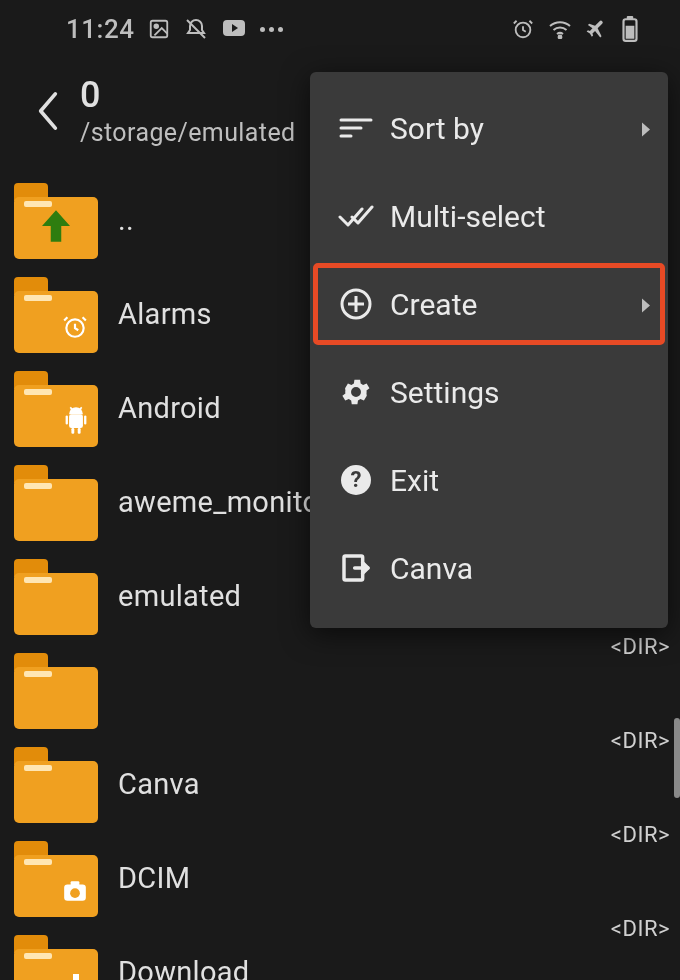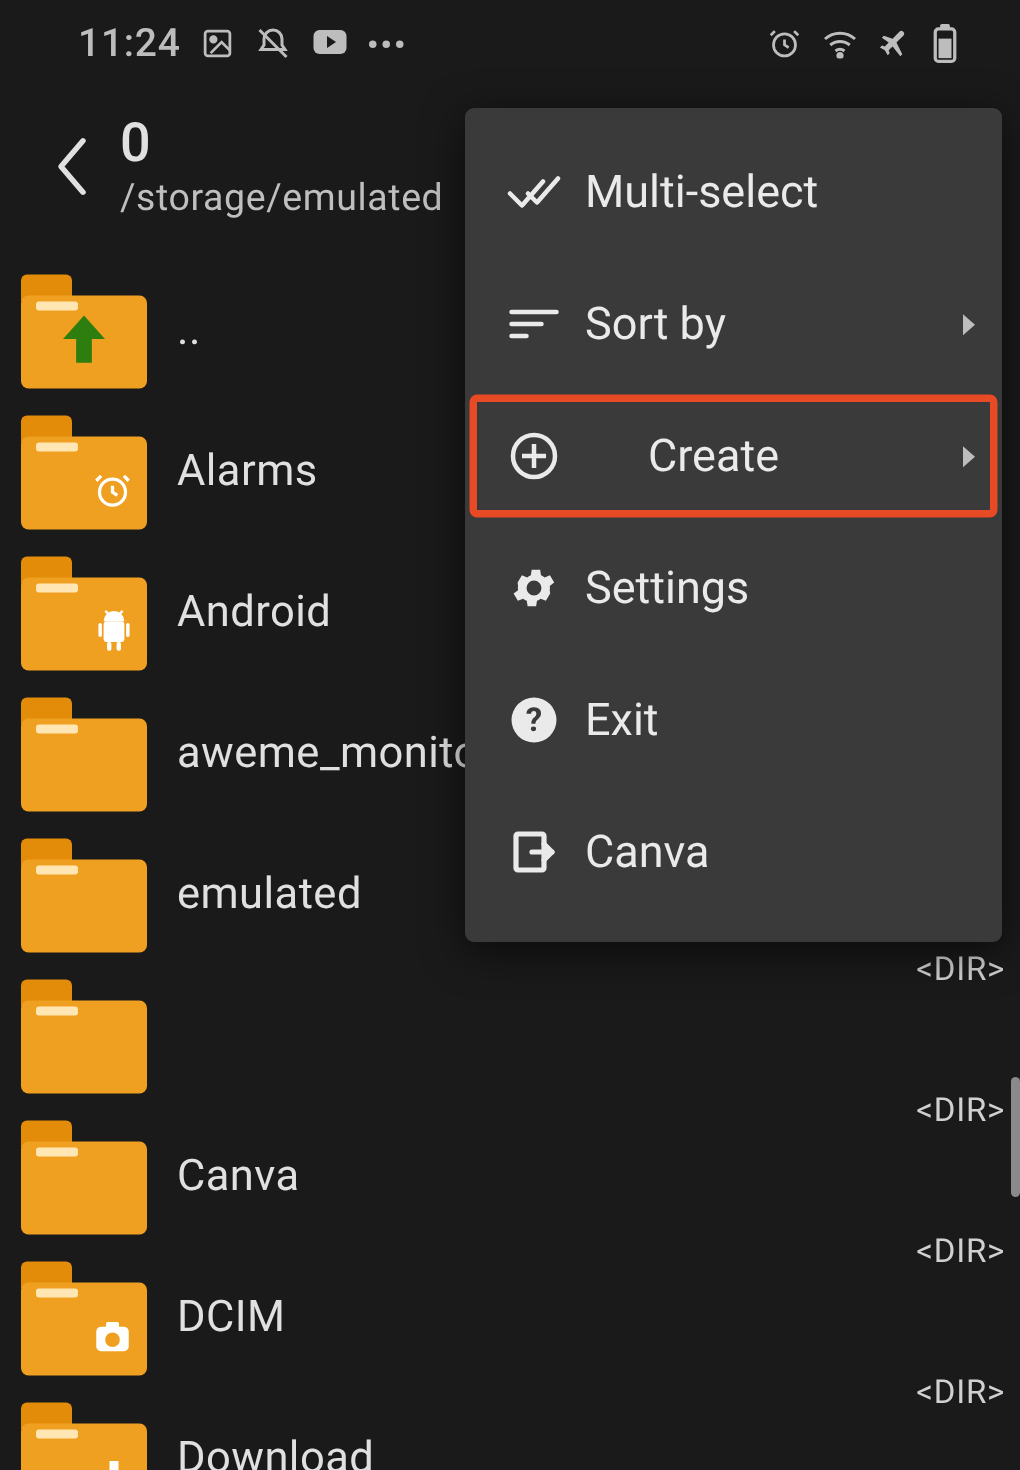--- a/index.html
+++ b/index.html
@@ -12,21 +12,21 @@
     overflow: hidden;
     position: relative;
   }
 
   
   .status-bar {
     height: 58px;
     display: flex;
     align-items: center;
     justify-content: space-between;
-    padding: 0 42px 0 52px;
+    padding: 0 42px 0 66px;
     color: #bdbdbd;
     font-size: 26px;
   }
   .status-left, .status-right {
     display: flex;
     align-items: center;
     gap: 14px;
   }
   .status-left .clock { font-weight: 500; letter-spacing: .5px; }
   .status-right svg, .status-left svg { display:block; }
@@ -152,21 +152,20 @@
     position:absolute;
     right: 16px;
     top: 50%;
     transform: translateY(-50%);
   }
   .menu-item.highlight {
     outline: 5px solid #e74a25;
     outline-offset: -8px;
     border-radius: 8px;
     background: #3a3a3a;
-    gap: 42px;
   }
 
   
   .scroll-hint {
     position:absolute;
     right:0;
     top:718px;
     width:6px;
     height:80px;
     background:#8a8a8a;
@@ -375,44 +374,44 @@
   </div>
 
 </div>
 
 <div class="scroll-hint"></div>
 
 <div class="menu">
 
   <div class="menu-item">
     <span class="mi-icon">
-      <svg width="36" height="26" viewBox="0 0 36 26" fill="none" stroke="#eaeaea" stroke-width="3" stroke-linecap="round" stroke-linejoin="round">
-          <polyline points="2,14 10,22 24,6"></polyline>
-          <polyline points="14,14 20,20 34,4"></polyline>
-        </svg>
-    </span>
-    <span>Multi-select</span>
-  </div>
-
-  <div class="menu-item">
-    <span class="mi-icon">
       <svg width="34" height="24" viewBox="0 0 34 24" stroke="#eaeaea" stroke-width="3" stroke-linecap="round">
           <line x1="2" y1="4" x2="32" y2="4"></line>
           <line x1="2" y1="12" x2="22" y2="12"></line>
           <line x1="2" y1="20" x2="12" y2="20"></line>
         </svg>
     </span>
     <span>Sort by</span>
     <span class="chev">
       <svg width="12" height="18" viewBox="0 0 12 18" fill="#bdbdbd">
           <polygon points="2,2 10,9 2,16"></polygon>
         </svg>
     </span>
   </div>
 
+  <div class="menu-item">
+    <span class="mi-icon">
+      <svg width="36" height="26" viewBox="0 0 36 26" fill="none" stroke="#eaeaea" stroke-width="3" stroke-linecap="round" stroke-linejoin="round">
+          <polyline points="2,14 10,22 24,6"></polyline>
+          <polyline points="14,14 20,20 34,4"></polyline>
+        </svg>
+    </span>
+    <span>Multi-select</span>
+  </div>
+
   <div class="menu-item highlight">
     <span class="mi-icon">
       <svg width="34" height="34" viewBox="0 0 34 34" fill="none" stroke="#eaeaea" stroke-width="3">
           <circle cx="17" cy="17" r="14"></circle>
           <line x1="17" y1="9" x2="17" y2="25"></line>
           <line x1="9" y1="17" x2="25" y2="17"></line>
         </svg>
     </span>
     <span>Create</span>
     <span class="chev">

